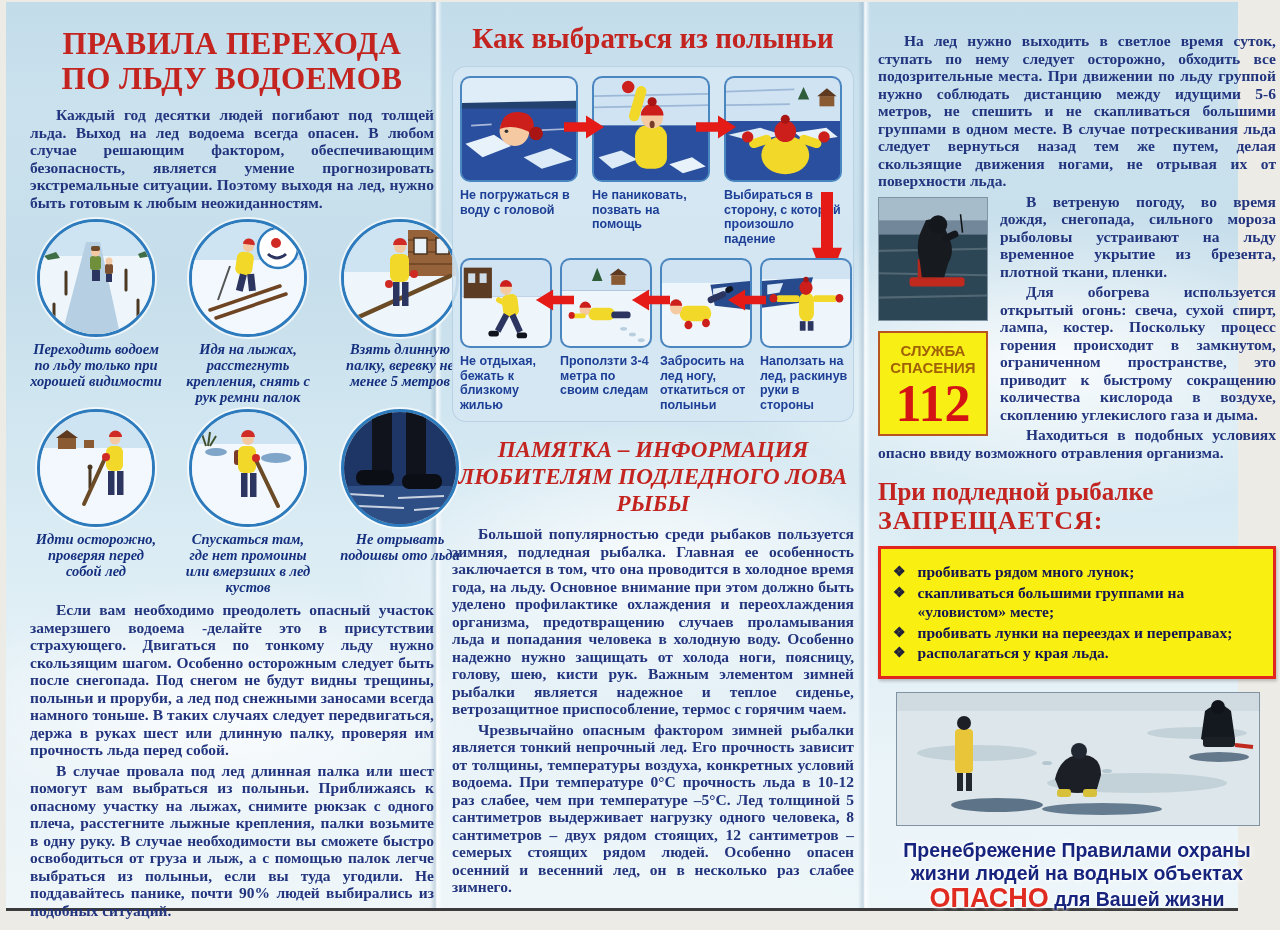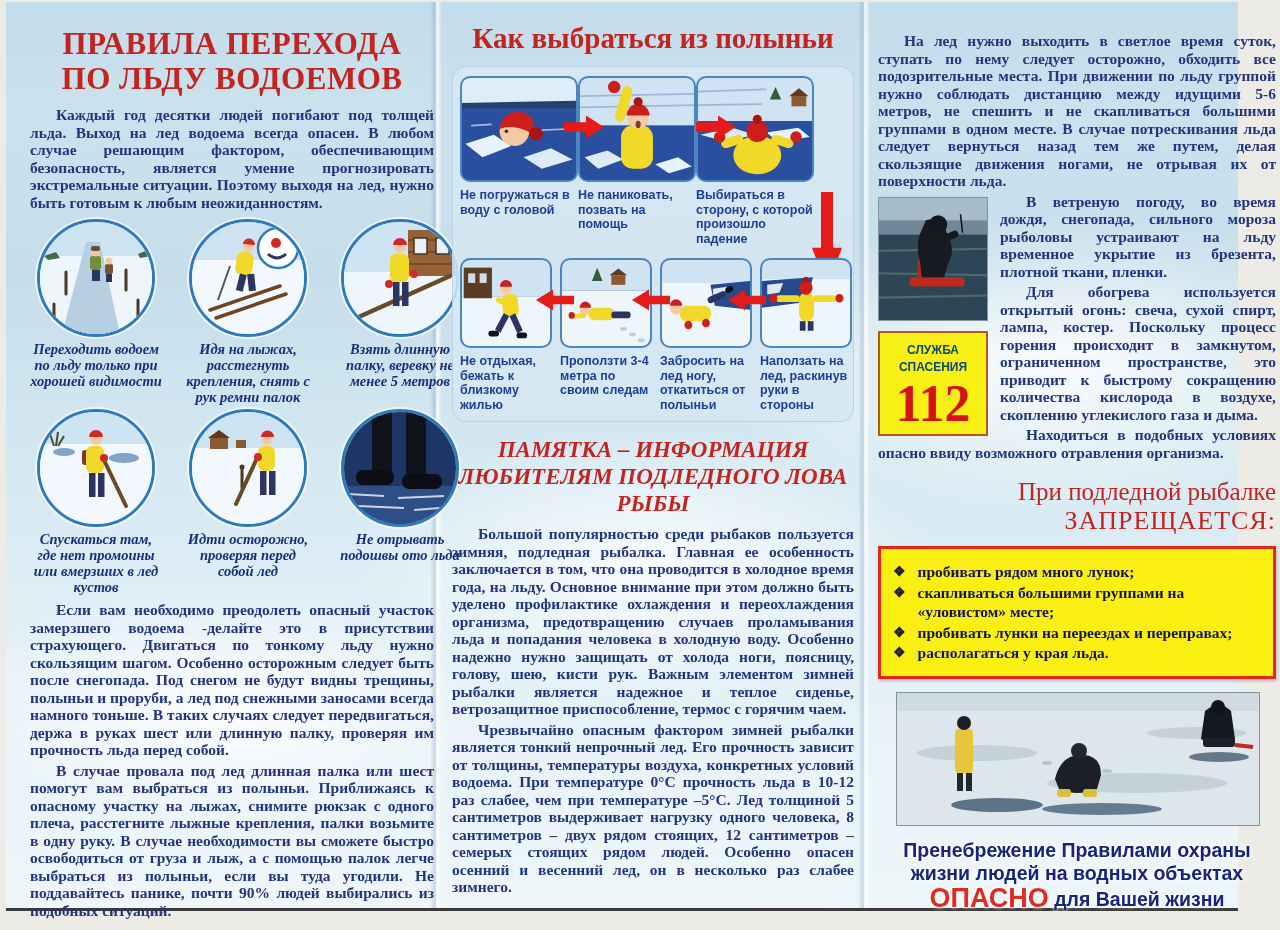--- a/index.html
+++ b/index.html
@@ -40,21 +40,21 @@
   .tip-circle{width:112px;height:112px;border-radius:50%;border:3px solid #2d7bbd;overflow:hidden;
     background:#dcecf7;box-shadow:0 0 0 2px rgba(255,255,255,.7);flex:none;}
   .tip-circle svg{display:block;width:100%;height:100%;}
   .tip figcaption{font-style:italic;font-weight:bold;font-size:14.5px;line-height:16px;
     color:#15307f;text-align:center;margin-top:4px;}
 
   
   .steps-box{position:relative;background:rgba(213,231,243,.88);border-radius:14px;
     padding:10px 8px 10px;box-shadow:inset 0 0 0 1px rgba(160,190,215,.5);}
   .steps-row{position:relative;display:flex;}
-  .row1{}
+  .row1{gap:14px;}
   .row2{gap:8px;margin-top:12px;}
   .step{display:flex;flex-direction:column;}
   .row1 .step{width:118px;}
   .row2 .step{width:92px;}
   .panel{border:2px solid #4a86c0;border-radius:10px;overflow:hidden;background:#2a4f9e;flex:none;}
   .row1 .panel{width:114px;height:102px;}
   .row2 .panel{width:88px;height:86px;}
   .panel svg{display:block;width:100%;height:100%;}
   .step figcaption{font-family:"Liberation Sans",sans-serif;font-weight:bold;color:#1d3f96;
     font-size:12.5px;line-height:14.5px;margin-top:6px;}
@@ -65,25 +65,25 @@
   .al-1{left:76px;} .al-2{left:172px;} .al-3{left:268px;}
   .arrow-down{position:absolute;width:30px;height:96px;right:12px;top:126px;background:#e41b17;
     clip-path:polygon(30% 0,70% 0,70% 58%,100% 58%,50% 100%,0 58%,30% 58%);box-shadow:none;}
 
   
   .float-stack{float:left;width:110px;margin:4px 12px 2px 0;}
   .photo{border:1px solid #7f93a2;overflow:hidden;background:#44596b;}
   .photo svg{display:block;width:100%;height:100%;}
   .photo-fisherman{width:108px;height:122px;}
   .rescue-box{margin-top:10px;background:#f8ef15;border:2px solid #b8541f;text-align:center;padding:9px 2px 2px;}
-  .rescue-label{font-family:"Liberation Sans",sans-serif;font-weight:bold;color:#0c4a6e;font-size:12px;line-height:17px;}
+  .rescue-label{font-family:"Liberation Sans",sans-serif;font-weight:bold;color:#a16207;font-size:15px;line-height:17px;}
   .rescue-number{font-size:52px;font-weight:bold;color:#d41414;line-height:56px;}
   .section2{overflow:visible;}
   .clear{clear:both;}
-  .forbidden-heading{text-align:right;color:#c32420;font-weight:normal;margin:16px 0 10px;}
+  .forbidden-heading{text-align:left;color:#c32420;font-weight:bold;margin:16px 0 10px;}
   .fh-1{font-size:25px;line-height:29px;display:block;}
   .fh-2{font-size:26px;line-height:30px;display:block;letter-spacing:1px;}
   .forbidden-box{background:#f9f011;border:3px solid #e3261d;padding:12px 12px 12px 12px;box-shadow:1px 2px 3px rgba(60,60,60,.3);}
   .f-item{display:flex;gap:12px;font-size:15.5px;font-weight:bold;color:#141450;line-height:19.5px;margin:1px 0;}
   .f-item .diamond{color:#20203a;font-size:14px;line-height:19.5px;flex:none;}
   .photo-fishermen{margin-top:13px;width:362px;height:132px;margin-left:18px;}
   .warning{text-align:center;margin-top:13px;font-family:"Liberation Sans",sans-serif;font-weight:bold;}
   .w-line{color:#17247e;font-size:19.5px;line-height:23px;
     text-shadow:0 0 3px #fff,0 0 5px #fff,0 0 8px rgba(255,255,255,.9);}
   .w-line3{margin-top:2px;text-shadow:0 0 3px #fff,0 0 5px #fff;}
@@ -175,62 +175,62 @@
             <circle cx="45" cy="62" r="4" fill="#cf2b24"></circle>
               <circle cx="70" cy="52" r="4" fill="#cf2b24"></circle>
           </svg>
         </div>
         <figcaption>Взять длинную палку, веревку не менее 5 метров</figcaption>
       </figure>
 
       <figure class="tip">
         <div class="tip-circle">
           <svg viewBox="0 0 112 112" preserveAspectRatio="none">
+            <rect width="112" height="38" fill="#cfe4f2"></rect>
+              <rect y="36" width="112" height="76" fill="#f2f8fd"></rect>
+            <rect x="18" y="26" width="18" height="11" fill="#8a5a33"></rect>
+              <polygon points="16,26 27,18 38,26" fill="#5f3a20"></polygon>
+            <rect x="44" y="28" width="10" height="8" fill="#8a5a33"></rect>
+            <line x1="50" y1="56" x2="50" y2="76" stroke="#4a3823" stroke-width="3" stroke-linecap="round"></line>
+              <circle cx="50" cy="55" r="2.5" fill="#4a3823"></circle>
+            <rect x="66" y="34" width="17" height="25" rx="6" fill="#f2d828"></rect>
+            <circle cx="75" cy="27" r="5.5" fill="#f3c9a4"></circle>
+              <path d="M69,25 a6.5,6.5 0 0 1 13,0 z" fill="#cf2b24"></path>
+            <rect x="68" y="59" width="6.5" height="24" fill="#2c3460"></rect>
+              <rect x="77" y="59" width="6.5" height="24" fill="#2c3460"></rect>
+            <line x1="66" y1="44" x2="44" y2="92" stroke="#6b4a26" stroke-width="4" stroke-linecap="round"></line>
+            <circle cx="66" cy="45" r="4" fill="#cf2b24"></circle>
+          </svg>
+        </div>
+        <figcaption>Идти осторожно, проверяя перед собой лед</figcaption>
+      </figure>
+
+      <figure class="tip">
+        <div class="tip-circle">
+          <svg viewBox="0 0 112 112" preserveAspectRatio="none">
             <rect width="112" height="34" fill="#cfe4f2"></rect>
               <rect y="32" width="112" height="80" fill="#f2f8fd"></rect>
             <ellipse cx="84" cy="46" rx="15" ry="5" fill="#7fa5c8"></ellipse>
               <ellipse cx="24" cy="40" rx="11" ry="4" fill="#7fa5c8"></ellipse>
             <g stroke="#41502c" stroke-width="2">
                 <line x1="14" y1="34" x2="10" y2="22"></line>
                 <line x1="16" y1="34" x2="18" y2="20"></line>
                 <line x1="18" y1="34" x2="24" y2="24"></line>
               </g>
             <rect x="42" y="38" width="7" height="15" rx="3" fill="#7a3c28"></rect>
             <rect x="46" y="34" width="18" height="27" rx="6" fill="#f2d828"></rect>
             <circle cx="56" cy="27" r="6" fill="#f3c9a4"></circle>
               <path d="M49,25 a7,7 0 0 1 14,0 z" fill="#cf2b24"></path>
             <rect x="49" y="61" width="6.5" height="24" fill="#2c3460"></rect>
               <rect x="58" y="61" width="6.5" height="24" fill="#2c3460"></rect>
             <line x1="63" y1="46" x2="86" y2="94" stroke="#6b4a26" stroke-width="4" stroke-linecap="round"></line>
             <circle cx="64" cy="46" r="4" fill="#cf2b24"></circle>
           </svg>
         </div>
         <figcaption>Спускаться там, где нет промоины или вмерзших в лед кустов</figcaption>
-      </figure>
-
-      <figure class="tip">
-        <div class="tip-circle">
-          <svg viewBox="0 0 112 112" preserveAspectRatio="none">
-            <rect width="112" height="38" fill="#cfe4f2"></rect>
-              <rect y="36" width="112" height="76" fill="#f2f8fd"></rect>
-            <rect x="18" y="26" width="18" height="11" fill="#8a5a33"></rect>
-              <polygon points="16,26 27,18 38,26" fill="#5f3a20"></polygon>
-            <rect x="44" y="28" width="10" height="8" fill="#8a5a33"></rect>
-            <line x1="50" y1="56" x2="50" y2="76" stroke="#4a3823" stroke-width="3" stroke-linecap="round"></line>
-              <circle cx="50" cy="55" r="2.5" fill="#4a3823"></circle>
-            <rect x="66" y="34" width="17" height="25" rx="6" fill="#f2d828"></rect>
-            <circle cx="75" cy="27" r="5.5" fill="#f3c9a4"></circle>
-              <path d="M69,25 a6.5,6.5 0 0 1 13,0 z" fill="#cf2b24"></path>
-            <rect x="68" y="59" width="6.5" height="24" fill="#2c3460"></rect>
-              <rect x="77" y="59" width="6.5" height="24" fill="#2c3460"></rect>
-            <line x1="66" y1="44" x2="44" y2="92" stroke="#6b4a26" stroke-width="4" stroke-linecap="round"></line>
-            <circle cx="66" cy="45" r="4" fill="#cf2b24"></circle>
-          </svg>
-        </div>
-        <figcaption>Идти осторожно, проверяя перед собой лед</figcaption>
       </figure>
 
       <figure class="tip">
         <div class="tip-circle">
           <svg viewBox="0 0 112 112" preserveAspectRatio="none">
             <rect width="112" height="112" fill="#1d3666"></rect>
             <rect y="74" width="112" height="38" fill="#2e4f86"></rect>
             <rect x="28" y="0" width="20" height="60" fill="#10131c"></rect>
               <rect x="62" y="0" width="20" height="64" fill="#10131c"></rect>
             <rect x="12" y="58" width="38" height="15" rx="7" fill="#0b0e14"></rect>

